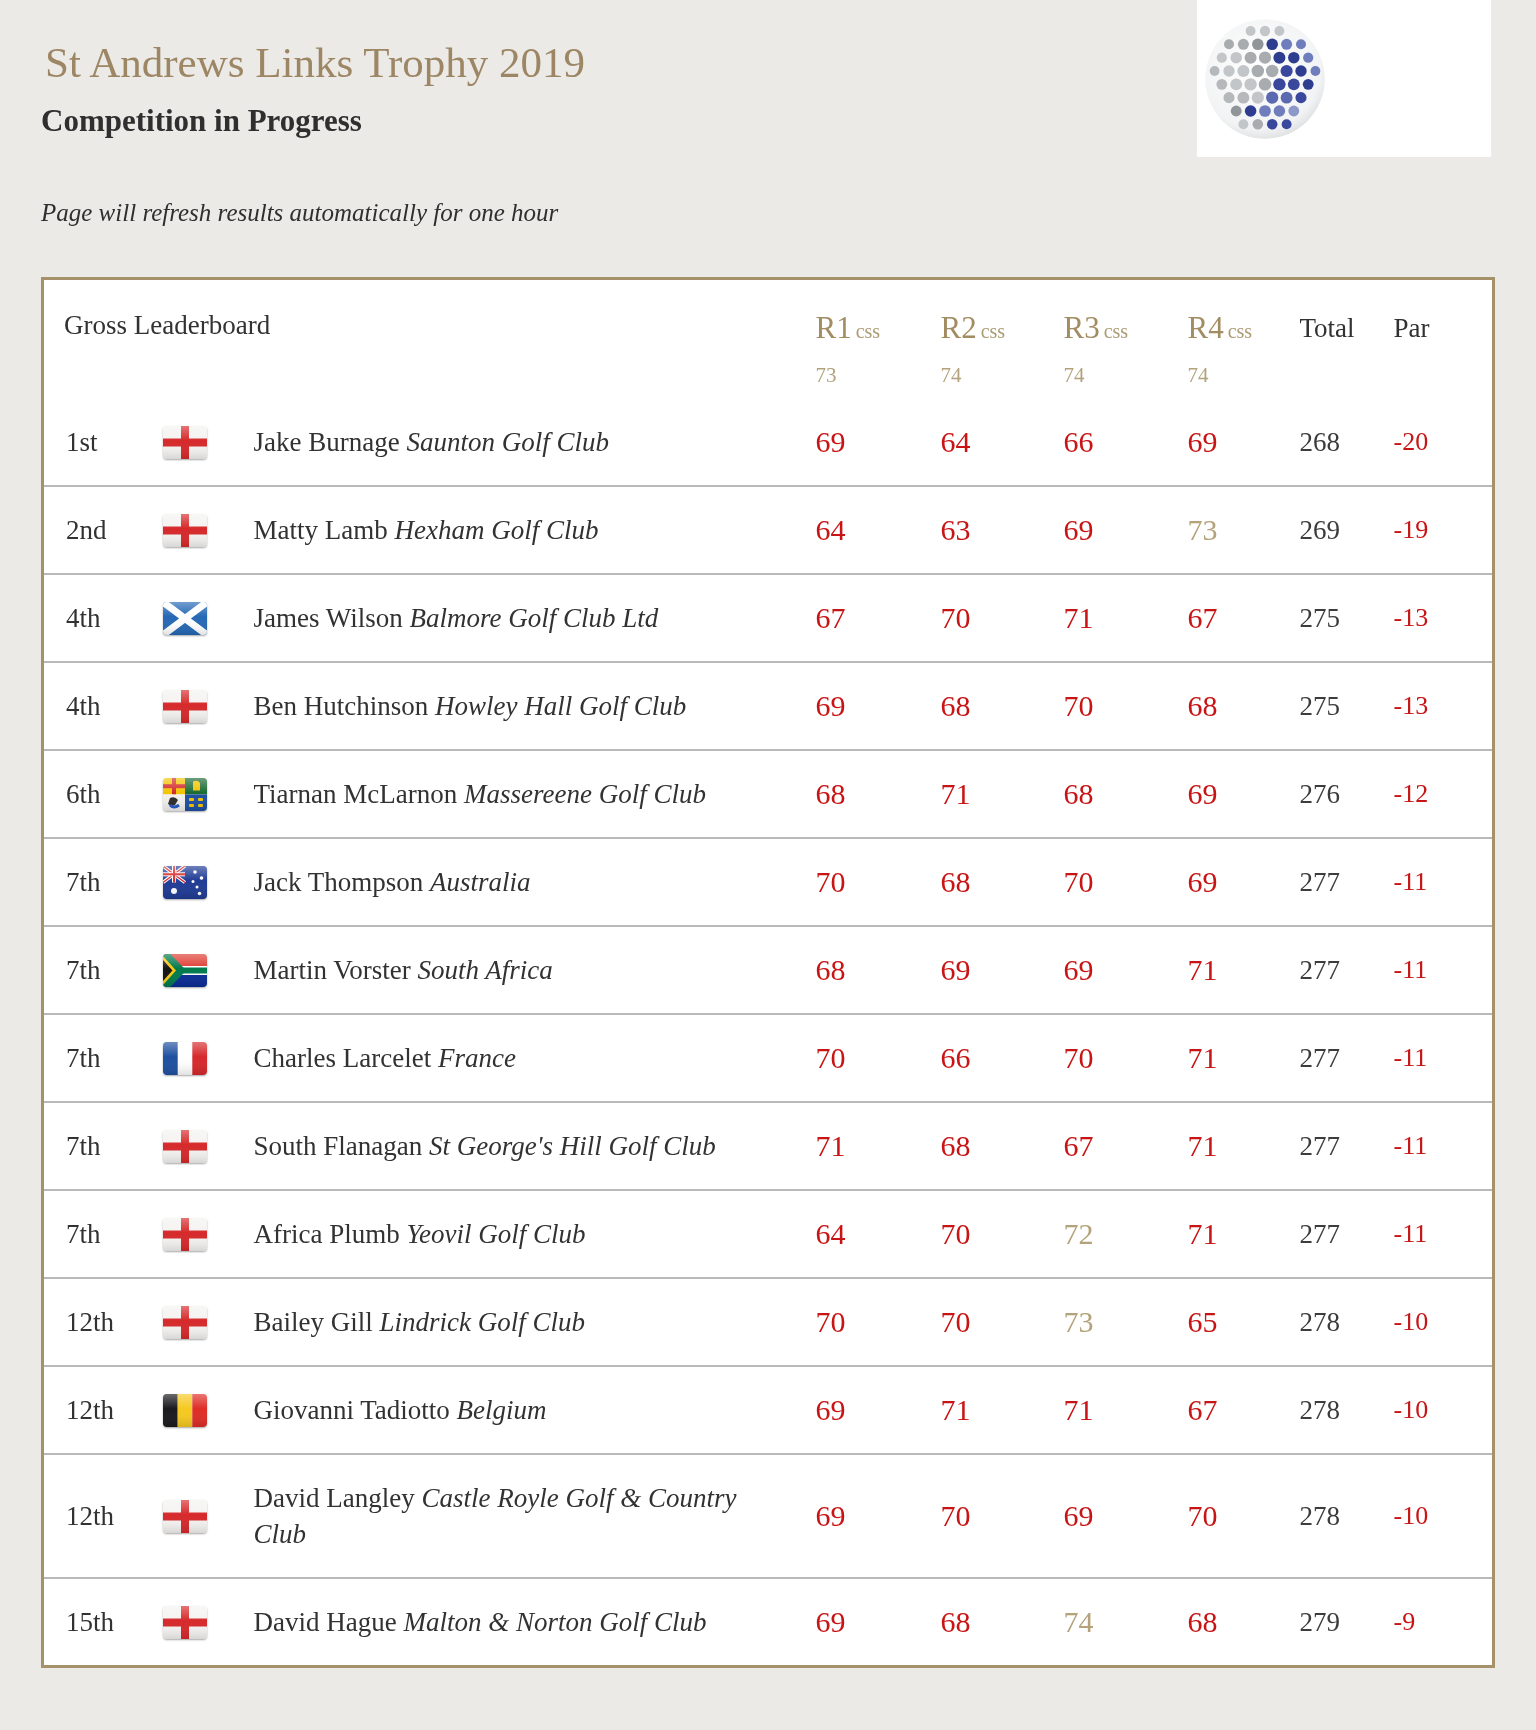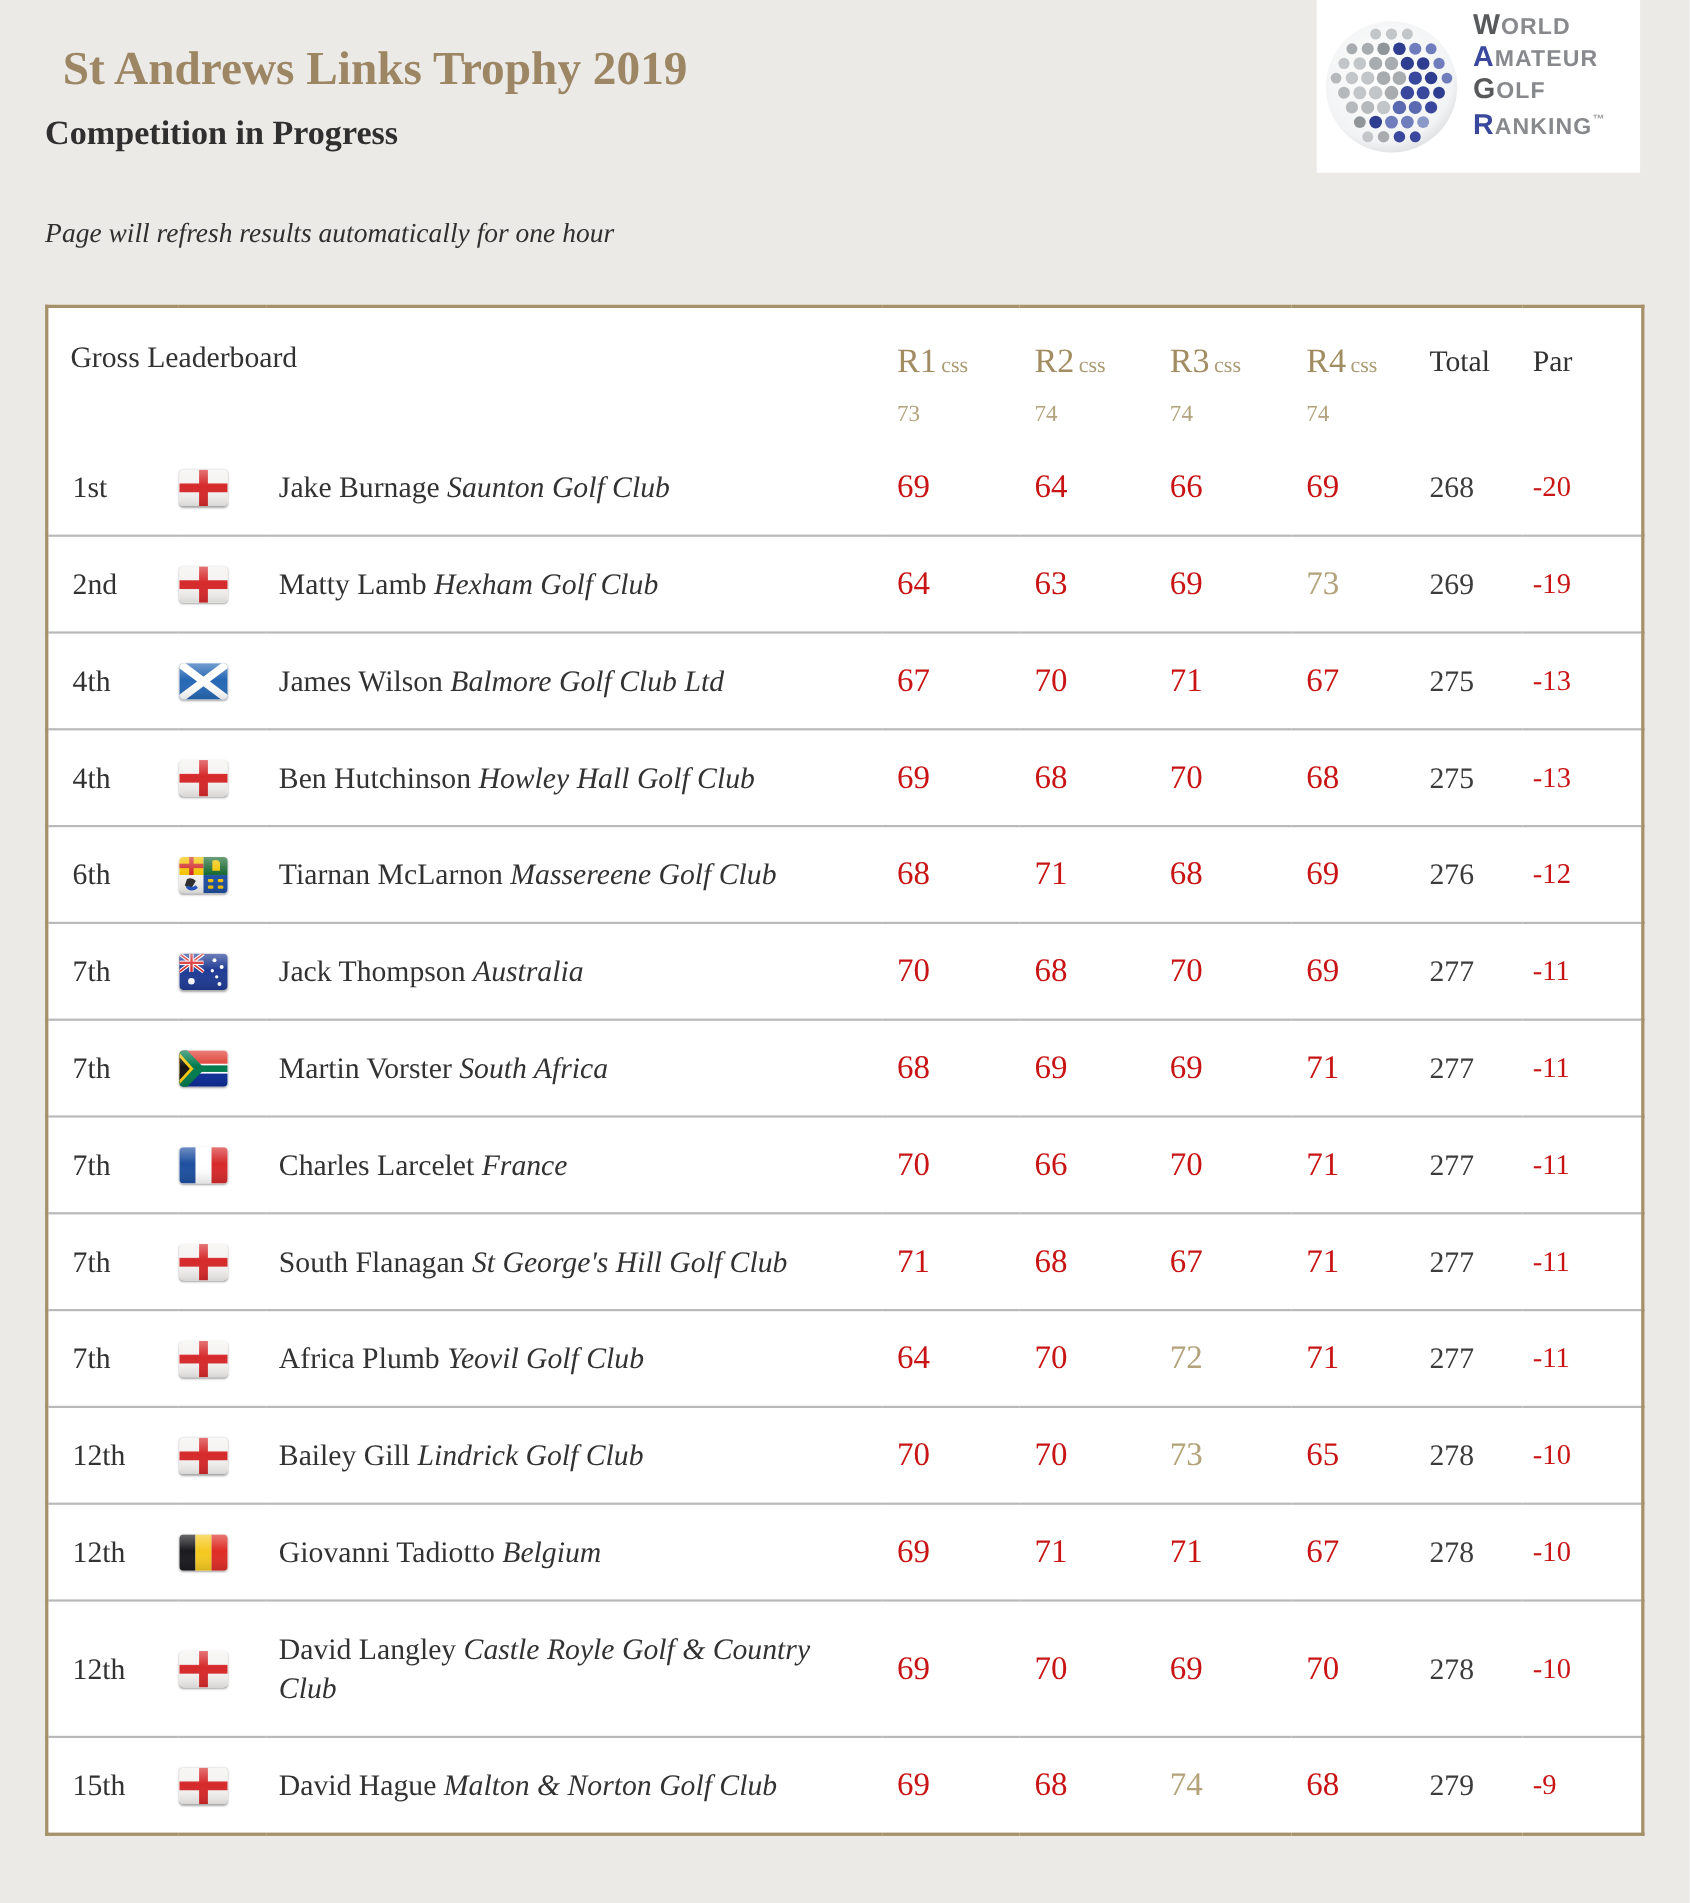--- a/index.html
+++ b/index.html
@@ -4,22 +4,22 @@
 <style>
   html,body{margin:0;padding:0;}
   body{
     width:1536px;height:1730px;overflow:hidden;position:relative;
     background:#ECEAE7;
     font-family:"Liberation Serif", serif;
     color:#323232;
   }
   .content{padding:30px 44px 0 41px;}
   h1.page-title{
-    font-size:43px;font-weight:700;line-height:1.15;
-    color:var(--title,#9C8664);margin:8px 16px 16px;
+    font-size:43px;font-weight:400;line-height:1.15;
+    color:var(--title,#9C8664);margin:8px 4px 16px;
   }
   h2.page-subtitle{
     font-size:31px;font-weight:700;color:var(--heading,#2F2F2F);margin:0;
   }
   .refresh-note{
     font-style:italic;font-size:25px;color:#2F2F2F;margin:60px 0 0;
   }
   
   .logo-box{
     position:absolute;left:1197px;top:0;width:294px;height:157px;
@@ -207,26 +207,20 @@
         <circle cx="46.5" cy="90" r="5.397003827188727" fill="#2E3D8F"></circle>
         <circle cx="60" cy="90" r="5.49049498885793" fill="#6F7DBD"></circle>
         <circle cx="73.5" cy="90" r="5.397003827188727" fill="#6F7DBD"></circle>
         <circle cx="87" cy="90" r="5.084365200318689" fill="#8C98C8"></circle>
         <circle cx="39.75" cy="102.5" r="4.660322304042061" fill="#C3C6C8"></circle>
         <circle cx="53.25" cy="102.5" r="4.937984907109062" fill="#A8ACAF"></circle>
         <circle cx="66.75" cy="102.5" r="4.937984907109062" fill="#39489D"></circle>
         <circle cx="80.25" cy="102.5" r="4.660322304042061" fill="#39489D"></circle>
       </g>
   </svg>
-  <div class="logo-text">
-    <div class="logo-line"><span class="logo-first lf-dark">W</span><span class="logo-rest">ORLD</span></div>
-    <div class="logo-line"><span class="logo-first lf-accent">A</span><span class="logo-rest">MATEUR</span></div>
-    <div class="logo-line"><span class="logo-first lf-dark">G</span><span class="logo-rest">OLF</span></div>
-    <div class="logo-line"><span class="logo-first lf-accent">R</span><span class="logo-rest">ANKING</span><span class="logo-tm">™</span></div>
-  </div>
 </div>
 
 <div class="content">
   <h1 class="page-title">St Andrews Links Trophy 2019</h1>
   <h2 class="page-subtitle">Competition in Progress</h2>
   <p class="refresh-note">Page will refresh results automatically for one hour</p>
 
   <table class="leaderboard">
     <colgroup>
       <col style="width:119px">

